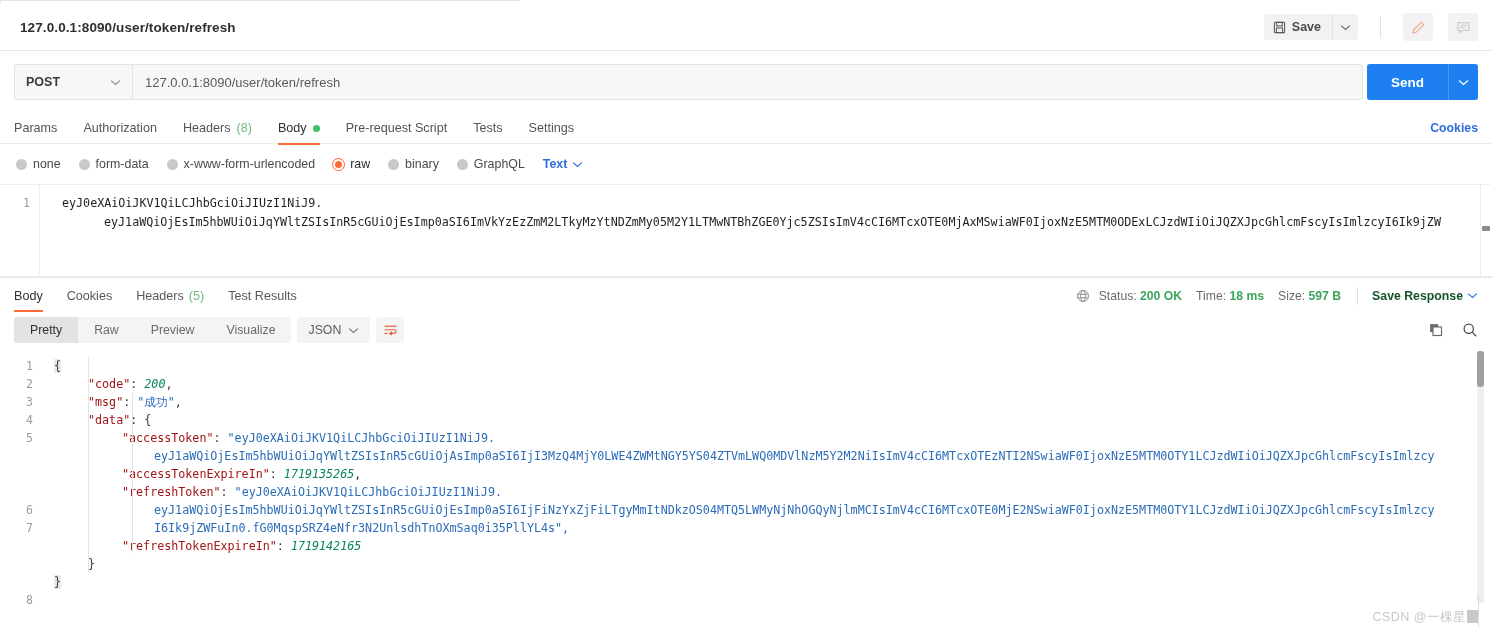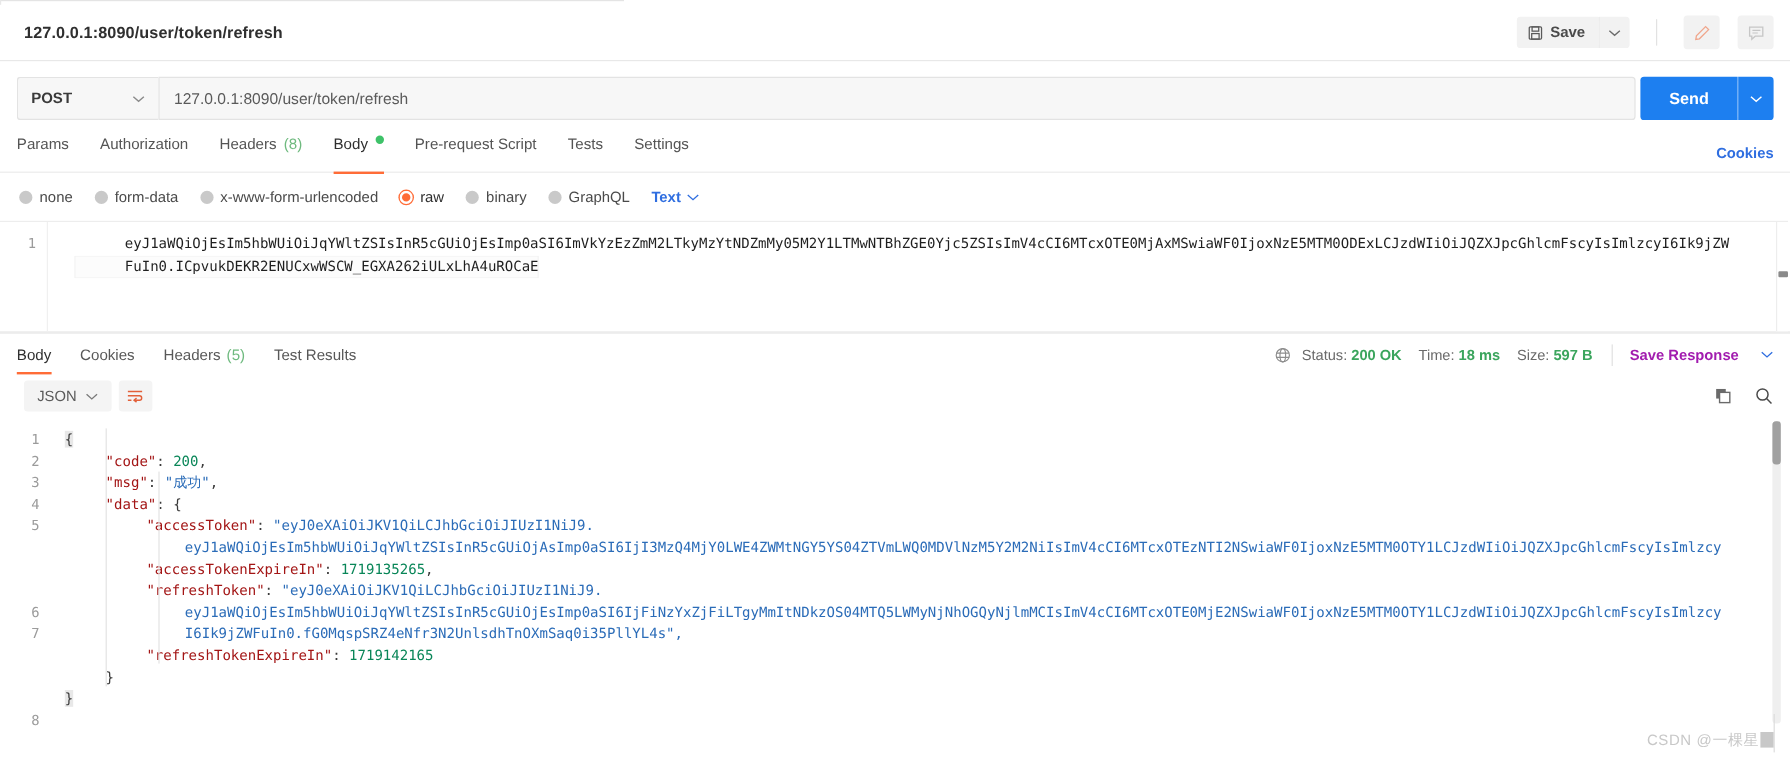--- a/index.html
+++ b/index.html
@@ -83,21 +83,21 @@
   }
 
   
   #req-tabs {
     display:flex; align-items:center; gap:26px;
     padding: 0 14px 0 14px; height:31px;
     border-bottom:1px solid #ececec; position:relative;
   }
   .rtab {
     font-size:12.6px; color:#545454; cursor:pointer; position:relative;
-    height:31px; display:flex; gap:6px;
+    height:31px; display:flex; align-items:center; gap:6px;
   }
   .rtab.active { color:#2f2f2f; font-weight:400; }
   .rtab.active::after {
     content:""; position:absolute; left:0; right:0; bottom:-1px; height:2px; background:#ff6c37;
   }
   .green-dot { width:7px; height:7px; border-radius:50%; background:#3ec269; display:inline-block; }
   .subtle { color:#6fba7f; }
   #cookies-link { margin-left:auto; color:#2f6ee0; font-weight:700; font-size:12.3px; cursor:pointer; }
 
   
@@ -149,21 +149,21 @@
     font-size:12.6px; color:#585858; cursor:pointer; margin-right:24px;
     height:35px; display:flex; align-items:center; position:relative;
   }
   .resptab.active { color:#2f2f2f; }
   .resptab.active::after {
     content:""; position:absolute; left:0; right:0; bottom:1px; height:2px; background:#ff6c37;
   }
   #resp-meta { margin-left:auto; display:flex; align-items:center; gap:0; font-size:12.2px; color:#6a6a6a; }
   #resp-meta .m { margin-right:14px; }
   #resp-meta .val { color:#3ba55d; font-weight:700; }
-  #save-resp { color:#a21caf; font-weight:700; font-size:12.3px; cursor:pointer; display:flex; align-items:center; gap:18px;text-align:center; }
+  #save-resp { color:#14532d; font-weight:700; font-size:12.3px; cursor:pointer; display:flex; align-items:center; gap:4px;text-align:center; }
   #meta-div { width:1px; height:18px; background:#e0e0e0; margin: 0 14px 0 2px; }
 
   
   #resp-toolbar { display:flex; align-items:center; padding: 4px 14px 6px 14px; height:36px; }
   #seg {
     display:flex; background:#f4f4f4; border-radius:3px; overflow:hidden; height:26px;
   }
   .seg-item {
     padding: 0 16px; height:26px; display:flex; align-items:center;
     font-size:12.3px; color:#6a6a6a; cursor:pointer;
@@ -188,21 +188,21 @@
     font-family:"DejaVu Sans Mono", monospace;
   }
   #resp-code {
     flex:1; padding: 8px 0 0 12px; position:relative;
     font-family:"DejaVu Sans Mono", monospace;
     font-size:11.7px; line-height:18px; white-space:nowrap; overflow:hidden;
   }
   #resp-code .ln { height:18px; }
   .k { color:#a31515; }
   .s { color:#2b6cb8; }
-  .n { color:#098658; }
+  .n { color:#098658;font-style:italic; }
   .p { color:#3a3a3a; }
   .fold-bar {
     position:absolute; left:46px; top:8px; width:1px; background:#e3e3e3;
   }
   .fold-bar2 { position:absolute; left:90px; top:44px; width:1px; background:#e3e3e3; }
   .brace-hl { background:#e8e8e8; }
   .i1 { padding-left:34px; }
   .i2 { padding-left:68px; }
   .i3 { padding-left:100px; }
   #resp-vscroll {
@@ -347,22 +347,22 @@
         </svg>
     </span>
   </div>
 </div>
 
 <div id="req-editor">
   <div id="req-gutter">
     <div>1</div>
   </div>
   <div id="req-code">
+    <div class="req-line">eyJ0eXAiOiJKV1QiLCJhbGciOiJIUzI1NiJ9.</div>
     <div class="req-line ind">eyJ1aWQiOjEsIm5hbWUiOiJqYWltZSIsInR5cGUiOjEsImp0aSI6ImVkYzEzZmM2LTkyMzYtNDZmMy05M2Y1LTMwNTBhZGE0Yjc5ZSIsImV4cCI6MTcxOTE0MjAxMSwiaWF0IjoxNzE5MTM0ODExLCJzdWIiOiJQZXJpcGhlcmFscyIsImlzcyI6Ik9jZW</div>
-    <div class="req-line ind2">FuIn0.ICpvukDEKR2ENUCxwWSCW_EGXA262iULxLhA4uROCaE</div>
   </div>
   <div id="req-hscroll">
     <div class="thumb"></div>
   </div>
 </div>
 <div id="req-editor-bottom"></div>
 
 <div id="resp-sep"></div>
 
 <div id="resp-bar">
@@ -406,20 +406,26 @@
       <span>
         <svg width="11" height="7" viewBox="0 0 12 8">
             <path d="M1 1.8 L6 6.2 L11 1.8" stroke="#2f6ee0" stroke-width="1.3" fill="none"></path>
           </svg>
       </span>
     </span>
   </div>
 </div>
 
 <div id="resp-toolbar">
+  <div id="seg">
+    <div class="seg-item active">Pretty</div>
+    <div class="seg-item">Raw</div>
+    <div class="seg-item">Preview</div>
+    <div class="seg-item">Visualize</div>
+  </div>
   <div id="json-select">
     <span>JSON</span>
     <span>
       <svg width="11" height="7" viewBox="0 0 12 8">
           <path d="M1 1.8 L6 6.2 L11 1.8" stroke="#7a7a7a" stroke-width="1.3" fill="none"></path>
         </svg>
     </span>
   </div>
   <div id="wrap-btn">
     <svg width="15" height="13" viewBox="0 0 16 14" fill="none" stroke="#e2603a" stroke-width="1.3">

